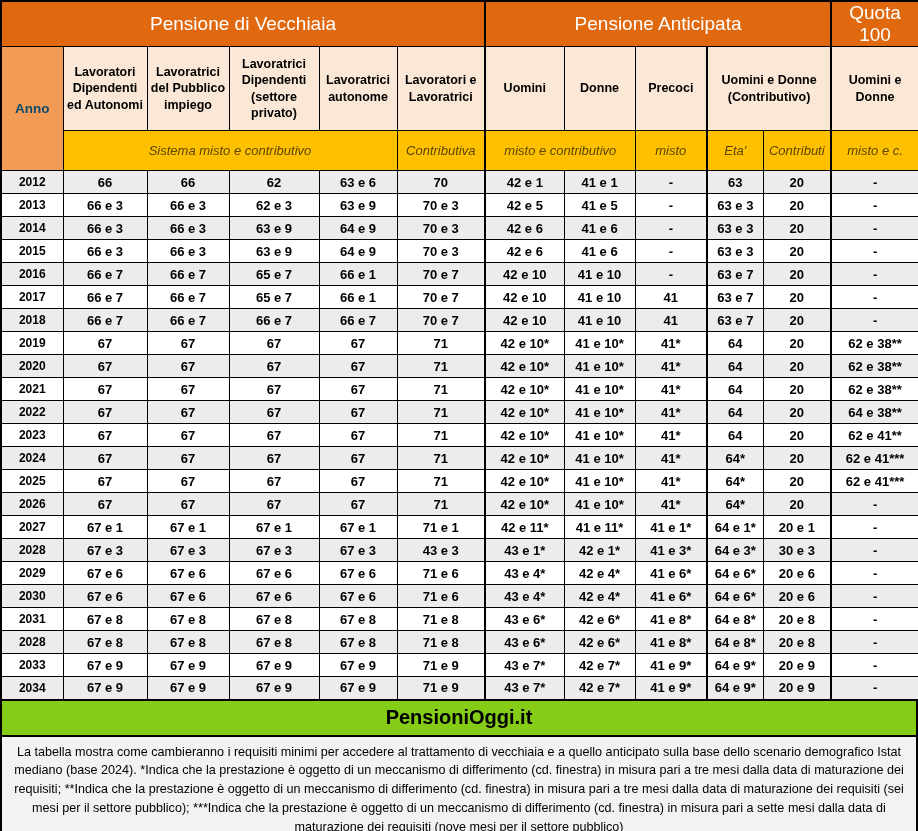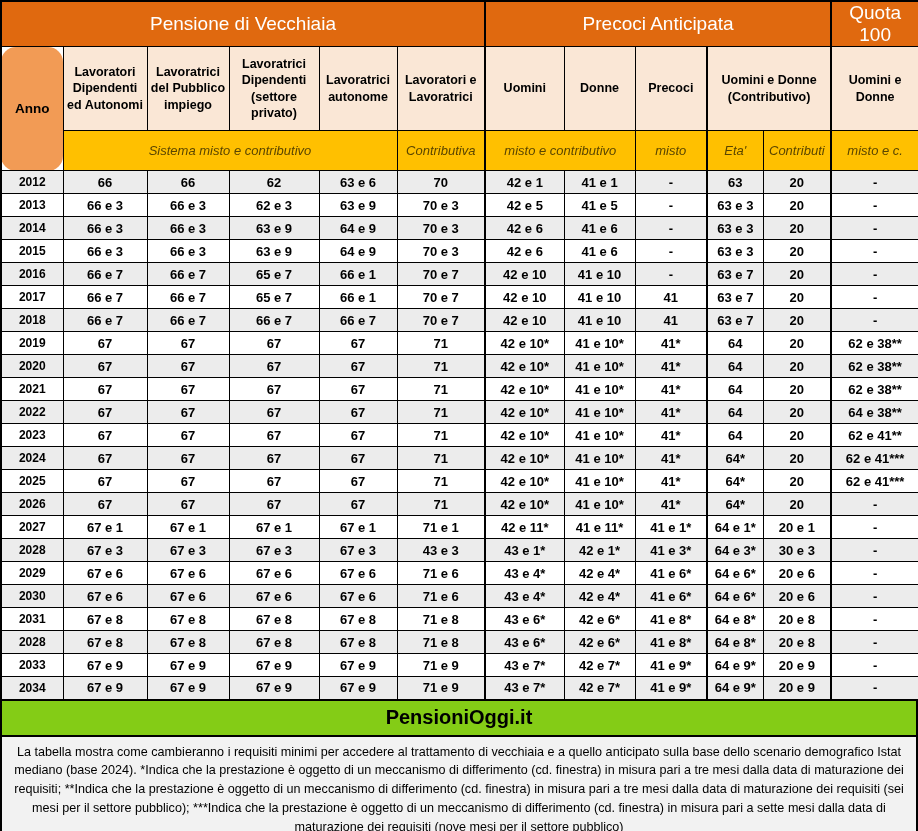--- a/index.html
+++ b/index.html
@@ -11,21 +11,21 @@
     height:22px; background:#EF8A3B; border:1px solid #000; border-bottom:none;
     color:#ffffff; font-weight:bold; font-size:14px;
     display:flex; align-items:center; justify-content:center; letter-spacing:.2px;
   }
 
   table { width:918px; border-collapse:collapse; table-layout:fixed; border:2px solid #000; }
   th, td { border:1px solid #000; text-align:center; vertical-align:middle; overflow:hidden; }
 
   .group-row th { height:26px; background:#E0690F; color:#ffffff; font-size:19px; font-weight:normal; }
   .head-row th { height:84px; background:#FAE7D6; color:#000; font-size:12.5px; font-weight:bold; line-height:1.3; padding:2px 1px; }
-  th.anno { background:#F29B55; color:#000000; font-size:13.5px;border-radius:15px; }
+  th.anno { background:#F29B55; color:#0c4a6e; font-size:13.5px; }
   .sub-row th { height:40px; background:#FFC000; color:#5A4500; font-style:italic; font-weight:normal; font-size:13px; padding:0 1px; }
 
   tbody td { height:23px; font-weight:bold; font-size:13px; color:#000; background:#ffffff; padding:0 1px; }
   tbody tr:nth-child(odd) td { background:#ECECEC; }
   tbody td.year { font-size:12px; }
 
   .bL2 { border-left-width:2px !important; }
 
   .brand-bar {
     height:36px; background:#84cc16; border:2px solid #000; border-top:0;
@@ -56,21 +56,21 @@
         <col style="width:79px">
         <col style="width:71px">
       <col style="width:72px">
         <col style="width:56px">
         <col style="width:68px">
         <col style="width:88px">
     </colgroup>
     <thead>
       <tr class="group-row">
         <th colspan="6">Pensione di Vecchiaia</th>
-        <th colspan="5" class="bL2">Precoci Anticipata</th>
+        <th colspan="5" class="bL2">Pensione Anticipata</th>
         <th class="bL2">Quota 100</th>
       </tr>
       <tr class="head-row">
         <th class="anno" rowspan="2">Anno</th>
         <th>Lavoratori Dipendenti ed Autonomi</th>
         <th>Lavoratrici del Pubblico impiego</th>
         <th>Lavoratrici Dipendenti (settore privato)</th>
         <th>Lavoratrici autonome</th>
         <th>Lavoratori e Lavoratrici</th>
         <th class="bL2">Uomini</th>

